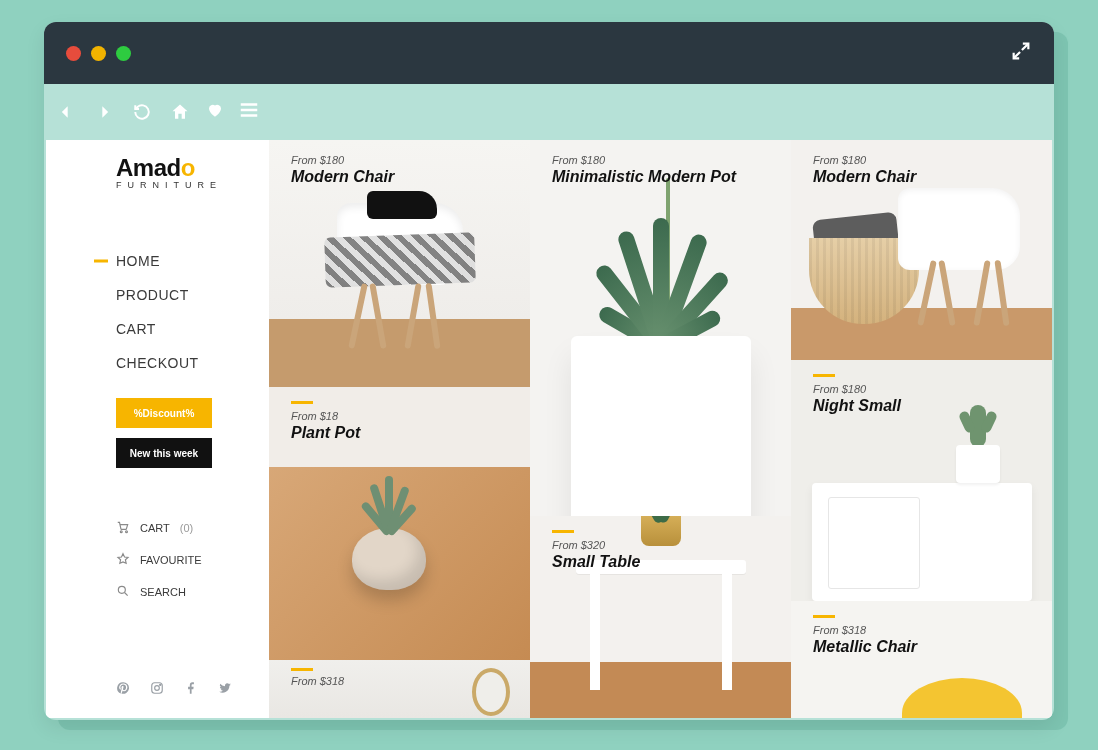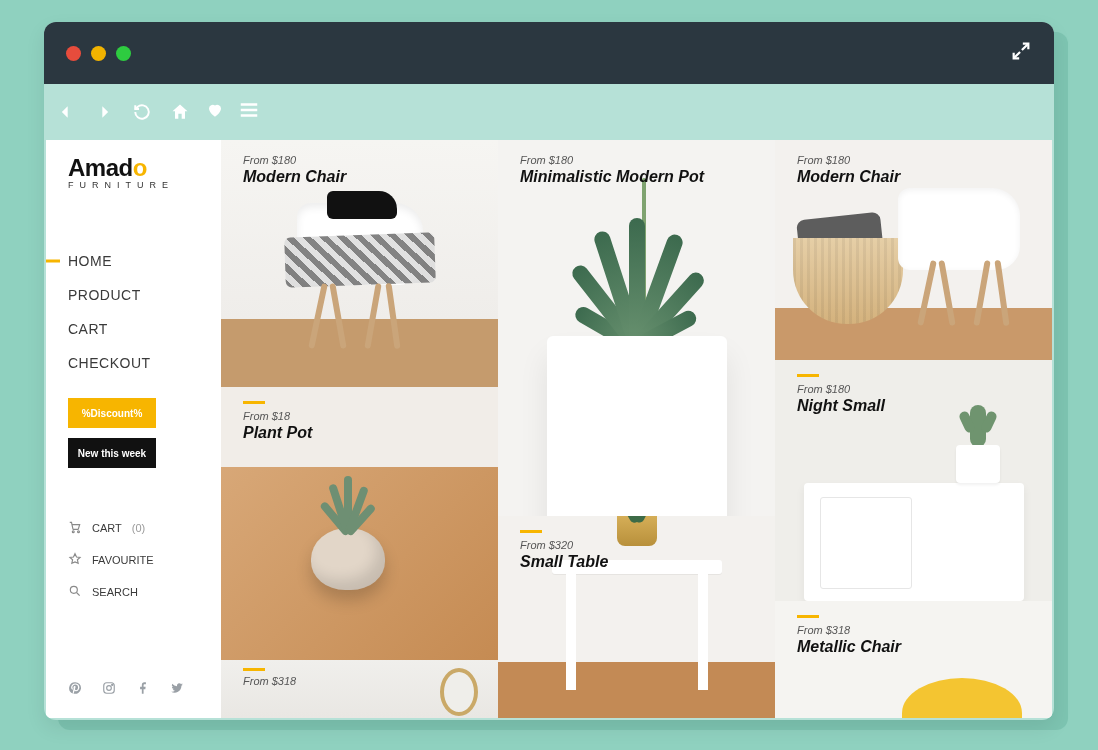--- a/index.html
+++ b/index.html
@@ -66,21 +66,21 @@
     font-size:14px; color:#fff;
   }
   .heart-icon, .hamburger-icon { color:#fff; cursor:pointer; }
 
   .viewport {
     position:absolute;
     left:2px; right:2px; top:118px; bottom:2px;
     background:#fff;
     overflow:hidden;
   }
-  .page { display:flex; height:100%; }
+  .page { display:flex; height:100%;padding-left:48px; }
   .sidebar {
     width:175px;
     flex:0 0 175px;
     padding:14px 0 0 0;
     position:relative;
   }
   .logo { padding: 0 0 6px 22px; }
   .logo-top { font-size:24px; font-weight:800; letter-spacing:-.5px; color:#111; }
   .logo-top .o { color:#f7b500; }
   .logo-sub { font-size:9px; letter-spacing:6px; color:#333; margin-top:-2px; }
@@ -91,21 +91,21 @@
     padding:9px 0; text-decoration:none; cursor:pointer;
     position:relative;
   }
   .nav a.active::before {
     content:""; position:absolute; left:-22px; top:50%; transform:translateY(-50%);
     width:14px; height:3px; background:#f7b500;
   }
 
   .cta-group { margin-top:18px; padding-left:22px; display:flex; flex-direction:column; gap:10px; }
   .cta {
-    width:88px; height:30px; display:flex; align-items:center; justify-content:center;
+    width:96px; height:30px; display:flex; align-items:center; justify-content:center;
     font-size:10px; font-weight:700; cursor:pointer;
   }
   .cta.yellow { background:#f7b500; color:#fff; }
   .cta.black  { background:#111; color:#fff; }
 
   .meta { margin-top:52px; padding-left:22px; display:flex; flex-direction:column; gap:16px; }
   .meta-item { display:flex; align-items:center; gap:10px; font-size:11px; color:#3a3a3a; cursor:pointer; }
   .meta-item .mi { color:#8a8a8a; }
   .meta-item .count { color:#9a9a9a; }
 

